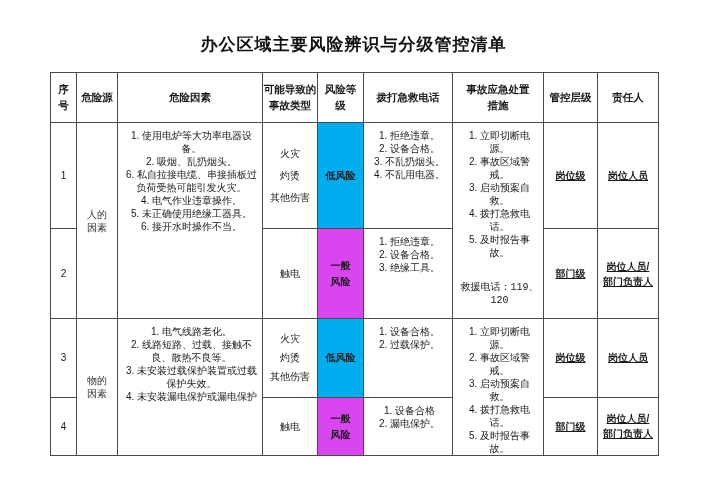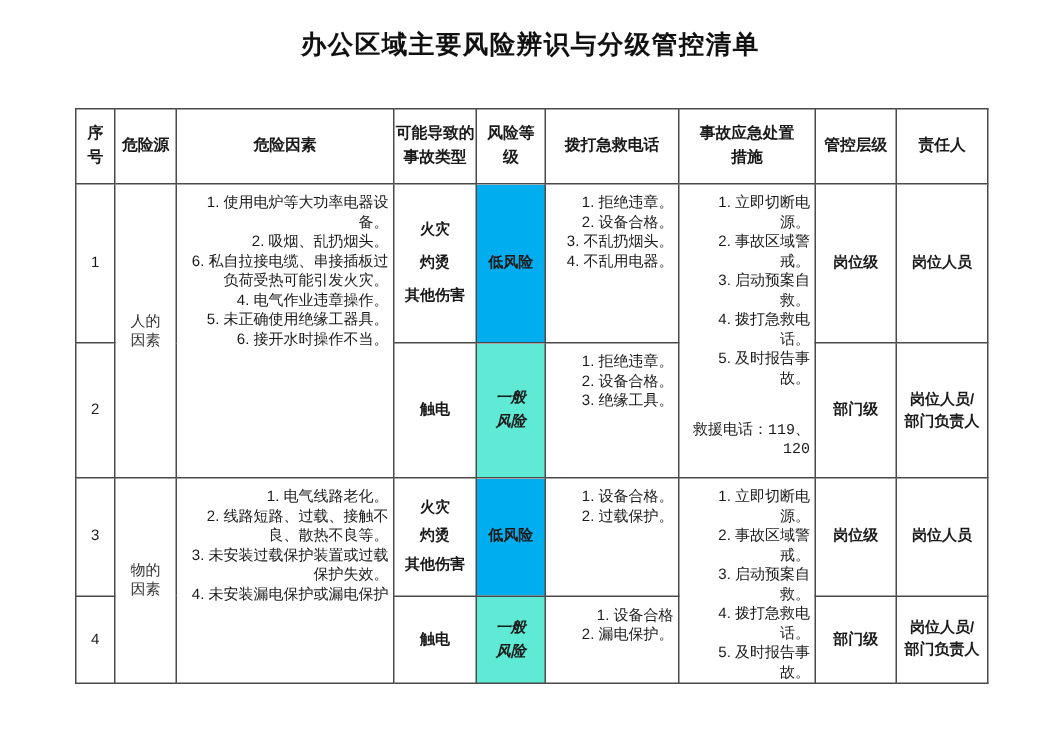--- a/index.html
+++ b/index.html
@@ -2,58 +2,58 @@
 <html><head>
 <meta charset="utf-8">
 <style>
   html, body { margin: 0; padding: 0; background: #ffffff; }
   body {
     width: 707px; height: 500px; position: relative; overflow: hidden;
     font-family: "Liberation Sans", "DejaVu Sans", sans-serif;
     color: #1a1a1a;
   }
   .title {
-    position: absolute; top: 18px; left: 0; width: 707px;
+    position: absolute; top: 33px; left: 0; width: 707px;
     text-align: center; font-size: 17px; font-weight: bold; margin: 0;
     letter-spacing: 1px; color: #111;
   }
   table.risk-table {
     position: absolute; left: 50px; top: 72px; width: 608px;
     border-collapse: collapse; table-layout: fixed;
   }
   .risk-table th, .risk-table td {
     border: 1px solid #4a4a4a; padding: 0; overflow: hidden;
     font-size: 10px; line-height: 1.3; text-align: center; vertical-align: middle;
   }
   .risk-table th { font-weight: bold; font-size: 10.5px; }
   tr.tr-h  { height: 50px; }
   tr.tr-1  { height: 106px; }
   tr.tr-2  { height: 90px; }
   tr.tr-3  { height: 74px; }
   tr.tr-4  { height: 55px; }
   td.list-cell {
-    text-align: right; vertical-align: top; padding: 6px 3px 0 6px;
+    text-align: center; vertical-align: top; padding: 6px 3px 0 6px;
   }
   td.list-cell p { margin: 0; }
   .g1-factors p { margin-bottom: 11px; }
   .g2-factors p { margin-bottom: 8px; }
   .r1-controls p { margin-bottom: 15px; }
   .r2-controls p { margin-bottom: 17px; }
   .r3-controls p { margin-bottom: 19px; }
   .r4-controls p { margin-bottom: 13px; }
   .emer-cell { font-size: 9.5px; }
   .emer-cell p { margin-bottom: 14px; }
   .rescue { margin-top: 22px !important; font-family: Liberation Mono, monospace; }
-  .type-cell div { margin: 9px 0; font-weight: bold; }
+  .type-cell div { margin: 9px 0; }
   .type-cell.tight div { margin: 6px 0; }
   .risk-cell { font-weight: bold; font-size: 10.5px; }
   .risk-cell div { margin: 3px 4px; }
   .risk-low { background: #00AEEF; }
-  .risk-general { background: #5eead4; font-style: italic; }
-  .level-cell, .resp-cell { font-weight: bold; font-size: 10.5px; }
+  .risk-general { background: #d946ef; }
+  .level-cell, .resp-cell { font-weight: bold; font-size: 10.5px; text-decoration: underline; }
   .resp-cell div { margin: 2px 0; }
   .hdr div { margin: 2px 0; }
   .src-cell { color: #333; margin-top: 36px; }
 </style>
 </head>
 <body>
 
 <h1 class="title">办公区域主要风险辨识与分级管控清单</h1>
 
 <table class="risk-table">

